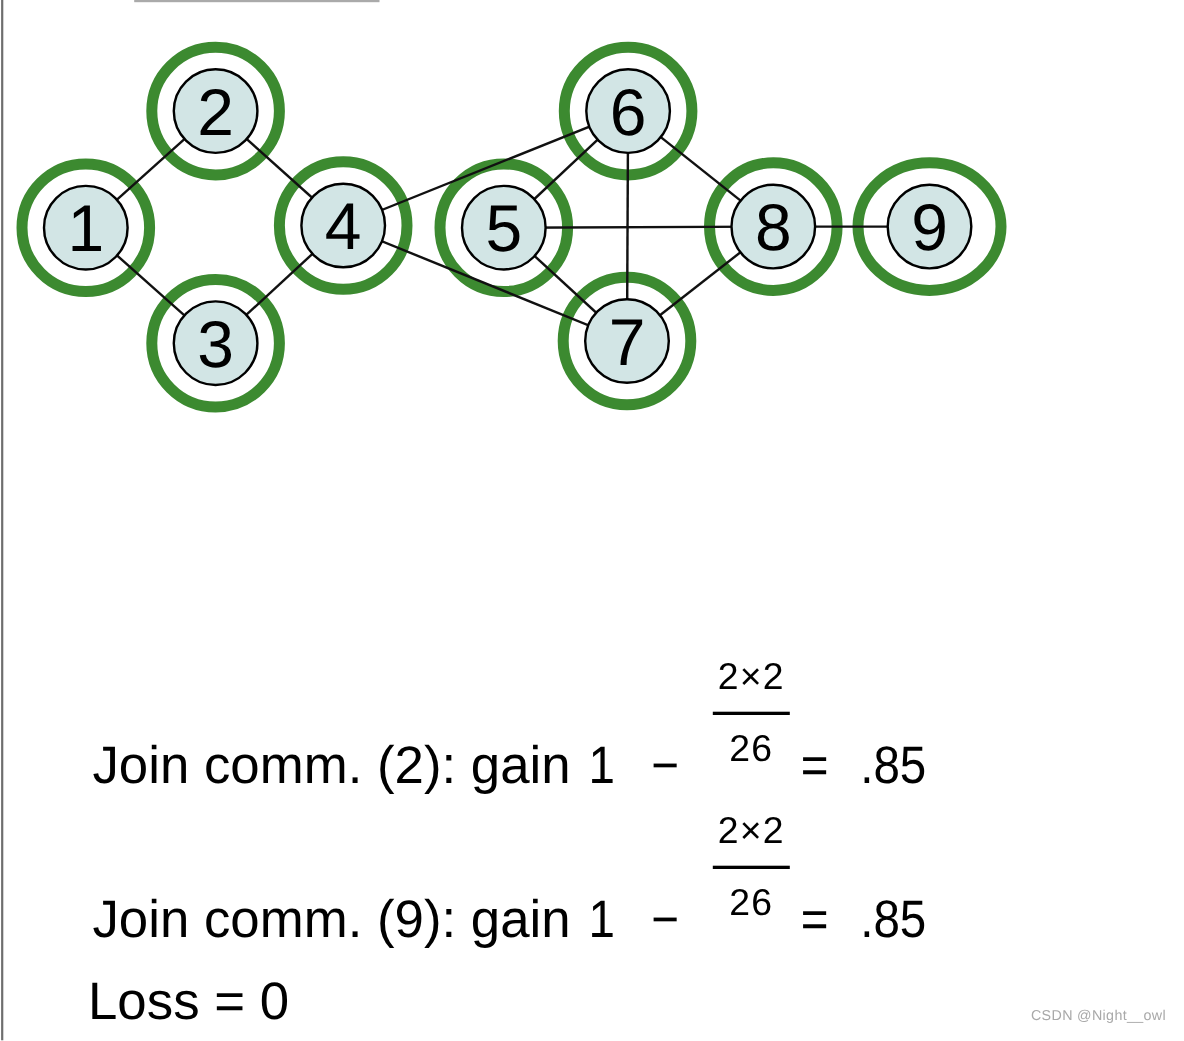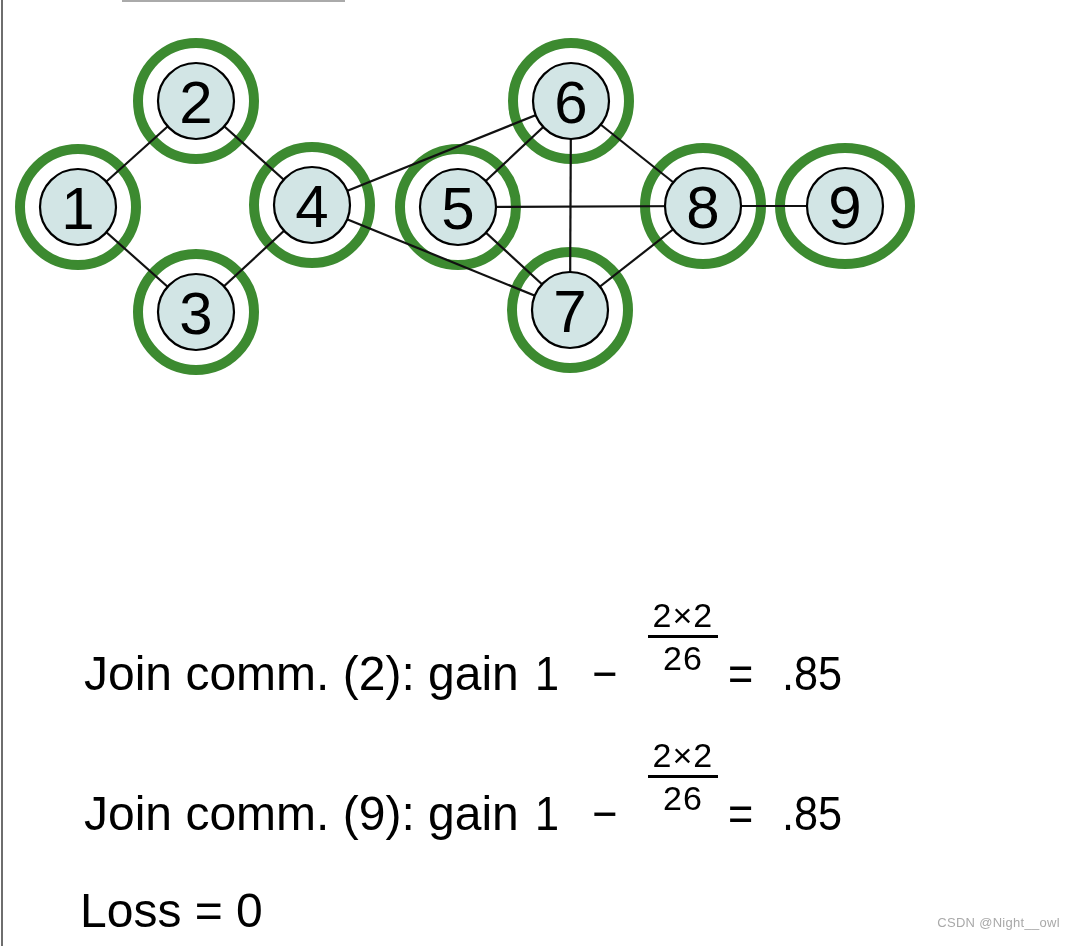--- a/index.html
+++ b/index.html
@@ -11,22 +11,22 @@
   .text-line{position:absolute;color:#000;font-size:48px;line-height:1;white-space:nowrap;}
   #vertex-line{left:84px;top:496px;}
   .eq-line{position:absolute;left:84px;display:flex;align-items:flex-end;color:#000000;font-size:48px;line-height:1;white-space:nowrap;}
   #eq-line-1{top:621px;}
   #eq-line-2{top:761px;}
   #loss-line{left:80px;top:887px;}
   .math{display:inline-block;transform:scaleX(0.9);transform-origin:left center;}
   .m-one{margin-left:16px;}
   .m-minus{margin-left:30px;}
   .frac{display:inline-flex;flex-direction:column;align-items:center;position:relative;top:-23px;margin-left:28px;font-size:34px;line-height:1;}
-  .frac .num{padding:0 5px 3px 5px;border-bottom:3px solid #000;letter-spacing:1px;}
-  .frac .den{padding-top:3px;letter-spacing:1px;}
+  .frac .num{padding:0 5px 15px 5px;border-bottom:3px solid #000;letter-spacing:1px;}
+  .frac .den{padding-top:14px;letter-spacing:1px;}
   .m-eq{margin-left:10px;}
   .m-res{margin-left:26px;}
   #watermark{position:absolute;right:16px;top:916px;font-size:13px;line-height:1;letter-spacing:0.3px;}
 </style>
 </head>
 <body>
 
 <div id="stage">
   <div id="left-border" style="background: rgb(110, 110, 110);"></div>
   <div id="top-crop-line" style="background: rgb(170, 170, 170);"></div>

